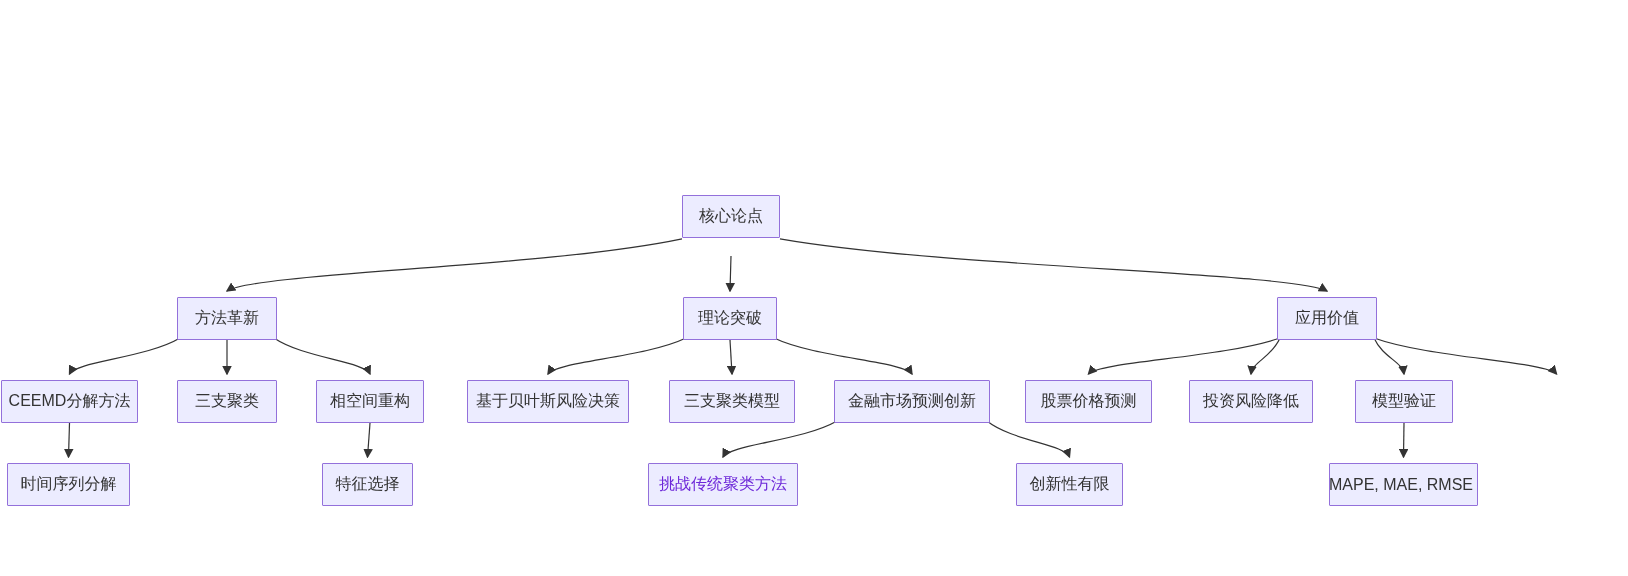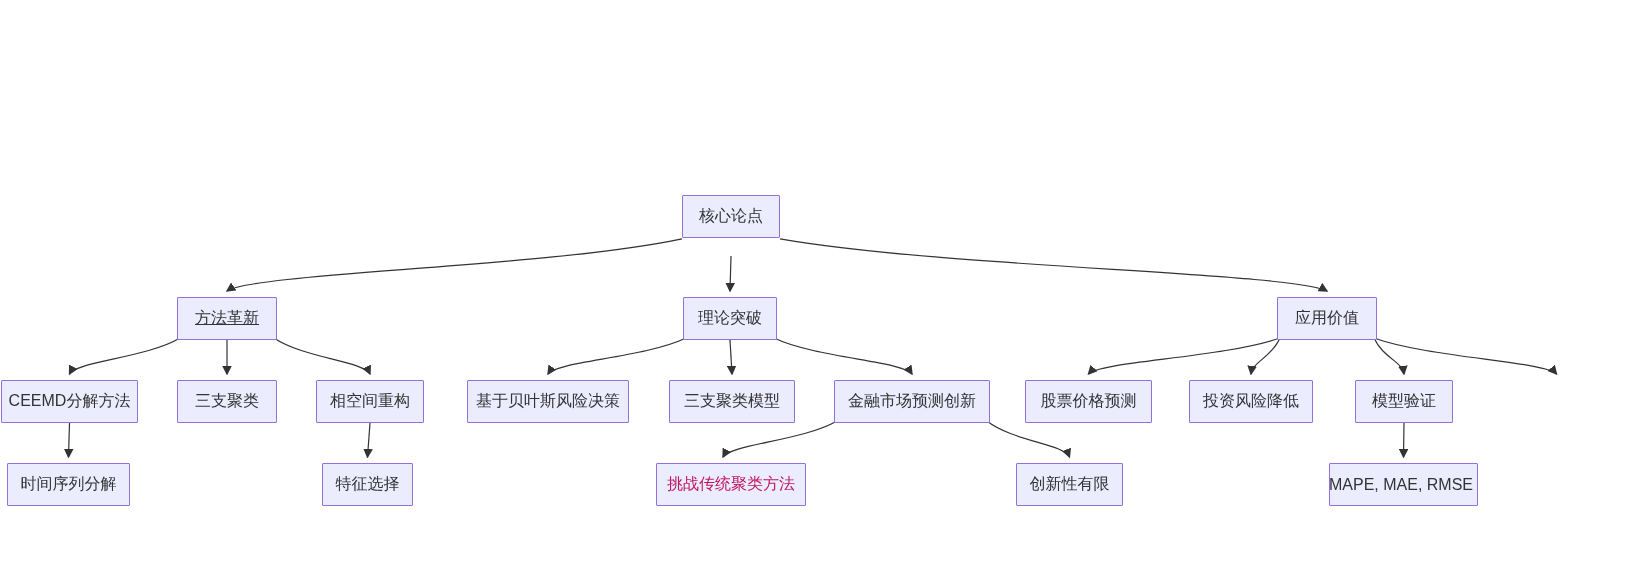--- a/index.html
+++ b/index.html
@@ -58,21 +58,21 @@
       <path d="M 1374 338 C 1428.75 357.8, 1545.55 361.4, 1556.5 374" fill="none" stroke="#333333" stroke-width="1.2" marker-end="url(#arrowhead)"></path>
       <path d="M 69.5 423 L 68.5 457" fill="none" stroke="#333333" stroke-width="1.2" marker-end="url(#arrowhead)"></path>
       <path d="M 370 423 L 367.5 457" fill="none" stroke="#333333" stroke-width="1.2" marker-end="url(#arrowhead)"></path>
       <path d="M 837 421 C 802.8 440.8, 729.84 444.4, 723 457" fill="none" stroke="#333333" stroke-width="1.2" marker-end="url(#arrowhead)"></path>
       <path d="M 987 421 C 1011.75 440.8, 1064.55 444.4, 1069.5 457" fill="none" stroke="#333333" stroke-width="1.2" marker-end="url(#arrowhead)"></path>
       <path d="M 1404 423 L 1403.5 457" fill="none" stroke="#333333" stroke-width="1.2" marker-end="url(#arrowhead)"></path>
     </svg>
     <div class="node" style="left: 682px; top: 195px; width: 98px; height: 43px; background: rgb(236, 236, 255); border-color: rgb(147, 112, 219); color: rgb(51, 51, 51);">
       <span>核心论点</span>
     </div>
-    <div class="node" style="left: 177px; top: 297px; width: 100px; height: 43px; background: rgb(236, 236, 255); border-color: rgb(147, 112, 219); color: rgb(51, 51, 51); text-decoration: underline;">
+    <div class="node" style="left: 177px; top: 297px; width: 100px; height: 43px; background: rgb(236, 236, 255); border-color: rgb(147, 112, 219); color: rgb(51, 51, 51);">
       <span>方法革新</span>
     </div>
     <div class="node" style="left: 683px; top: 297px; width: 94px; height: 43px; background: rgb(236, 236, 255); border-color: rgb(147, 112, 219); color: rgb(51, 51, 51);">
       <span>理论突破</span>
     </div>
     <div class="node" style="left: 1277px; top: 297px; width: 100px; height: 43px; background: rgb(236, 236, 255); border-color: rgb(147, 112, 219); color: rgb(51, 51, 51);">
       <span>应用价值</span>
     </div>
     <div class="node" style="left: 1px; top: 380px; width: 137px; height: 43px; background: rgb(236, 236, 255); border-color: rgb(147, 112, 219); color: rgb(51, 51, 51);">
       <span>CEEMD分解方法</span>
@@ -100,21 +100,21 @@
     </div>
     <div class="node" style="left: 1355px; top: 380px; width: 98px; height: 43px; background: rgb(236, 236, 255); border-color: rgb(147, 112, 219); color: rgb(51, 51, 51);">
       <span>模型验证</span>
     </div>
     <div class="node" style="left: 7px; top: 463px; width: 123px; height: 43px; background: rgb(236, 236, 255); border-color: rgb(147, 112, 219); color: rgb(51, 51, 51);">
       <span>时间序列分解</span>
     </div>
     <div class="node" style="left: 322px; top: 463px; width: 91px; height: 43px; background: rgb(236, 236, 255); border-color: rgb(147, 112, 219); color: rgb(51, 51, 51);">
       <span>特征选择</span>
     </div>
-    <div class="node" style="left: 648px; top: 463px; width: 150px; height: 43px; background: rgb(236, 236, 255); border-color: rgb(147, 112, 219); color: #be185d; margin-left: 8px;">
+    <div class="node" style="left: 648px; top: 463px; width: 150px; height: 43px; background: rgb(236, 236, 255); border-color: rgb(147, 112, 219); color: #6d28d9;">
       <span>挑战传统聚类方法</span>
     </div>
     <div class="node" style="left: 1016px; top: 463px; width: 107px; height: 43px; background: rgb(236, 236, 255); border-color: rgb(147, 112, 219); color: rgb(51, 51, 51);">
       <span>创新性有限</span>
     </div>
     <div class="node" style="left: 1329px; top: 463px; width: 149px; height: 43px; background: rgb(236, 236, 255); border-color: rgb(147, 112, 219); color: rgb(51, 51, 51); justify-content: flex-end;">
       <span>MAPE, MAE, RMSE</span>
     </div>
   </div>
 

